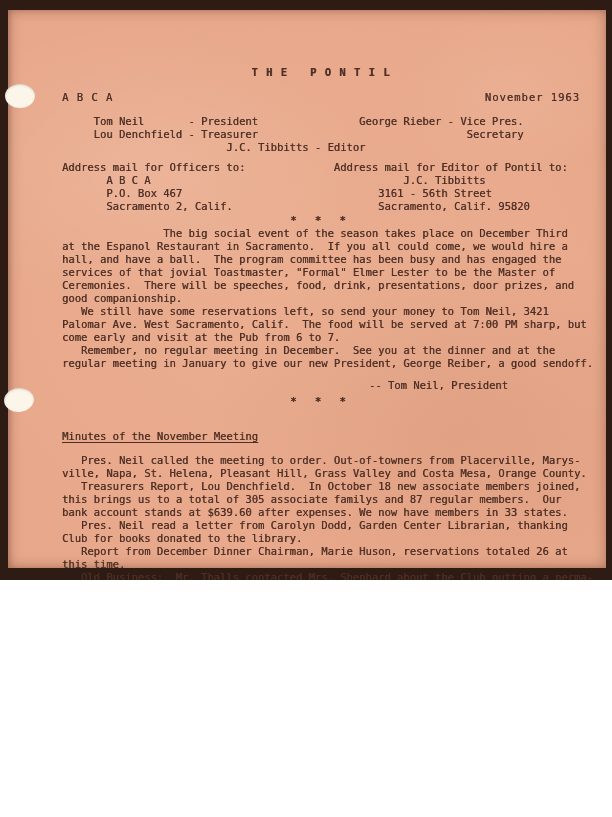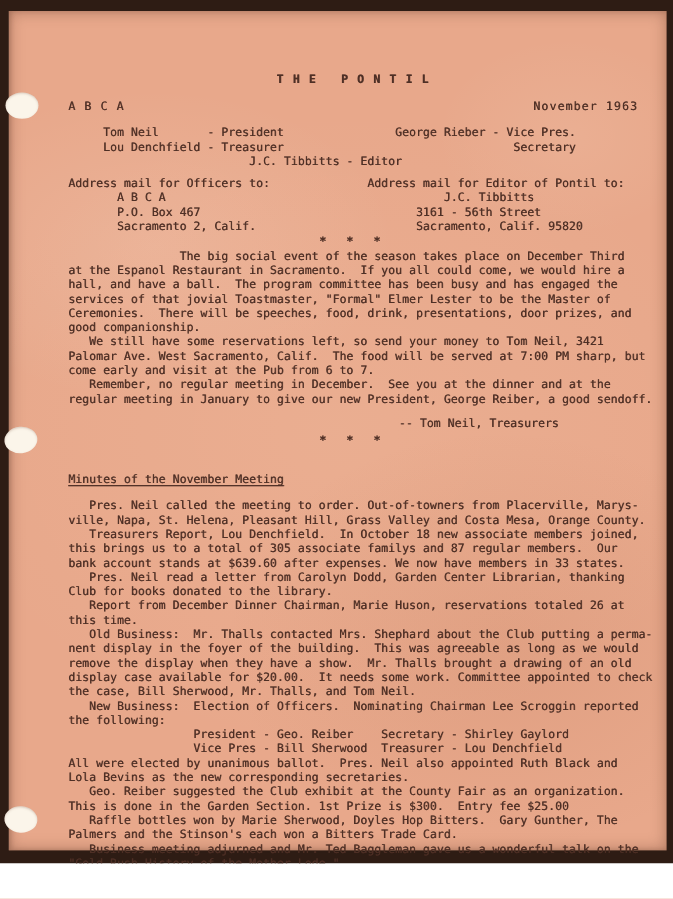--- a/index.html
+++ b/index.html
@@ -1,18 +1,18 @@
 <!DOCTYPE html>
 <html><head>
 <meta charset="utf-8">
 <style>
   html,body { margin:0; padding:0; background:#ffffff; }
   .scan {
     position:relative;
-    width:612px; height:785px;
+    width:612px; height:580px;
     background:#2e1c14;
     overflow:hidden;
     font-family:"DejaVu Sans Mono","Liberation Mono",monospace;
   }
   .paper {
     position:absolute;
     left:8px; top:10px; right:6px; bottom:12px;
     background-color:#e8a88b;
     background-image:
       radial-gradient(ellipse 340px 220px at 22% 28%, rgba(255,240,225,0.14), transparent 65%),
@@ -94,21 +94,21 @@
 hall, and have a ball.  The program committee has been busy and has engaged the
 services of that jovial Toastmaster, "Formal" Elmer Lester to be the Master of
 Ceremonies.  There will be speeches, food, drink, presentations, door prizes, and
 good companionship.
    We still have some reservations left, so send your money to Tom Neil, 3421
 Palomar Ave. West Sacramento, Calif.  The food will be served at 7:00 PM sharp, but
 come early and visit at the Pub from 6 to 7.
    Remember, no regular meeting in December.  See you at the dinner and at the
 regular meeting in January to give our new President, George Reiber, a good sendoff.</pre>
 
-      <div class="signoff">-- Tom Neil, Treasurers</div>
+      <div class="signoff">-- Tom Neil, President</div>
 
       <div class="separator sep2">*  *  *</div>
 
       <div class="section-heading minutes-heading">Minutes of the November Meeting</div>
 
       <pre class="pre body-block">   Pres. Neil called the meeting to order. Out-of-towners from Placerville, Marys-
 ville, Napa, St. Helena, Pleasant Hill, Grass Valley and Costa Mesa, Orange County.
    Treasurers Report, Lou Denchfield.  In October 18 new associate members joined,
 this brings us to a total of 305 associate familys and 87 regular members.  Our
 bank account stands at $639.60 after expenses. We now have members in 33 states.

